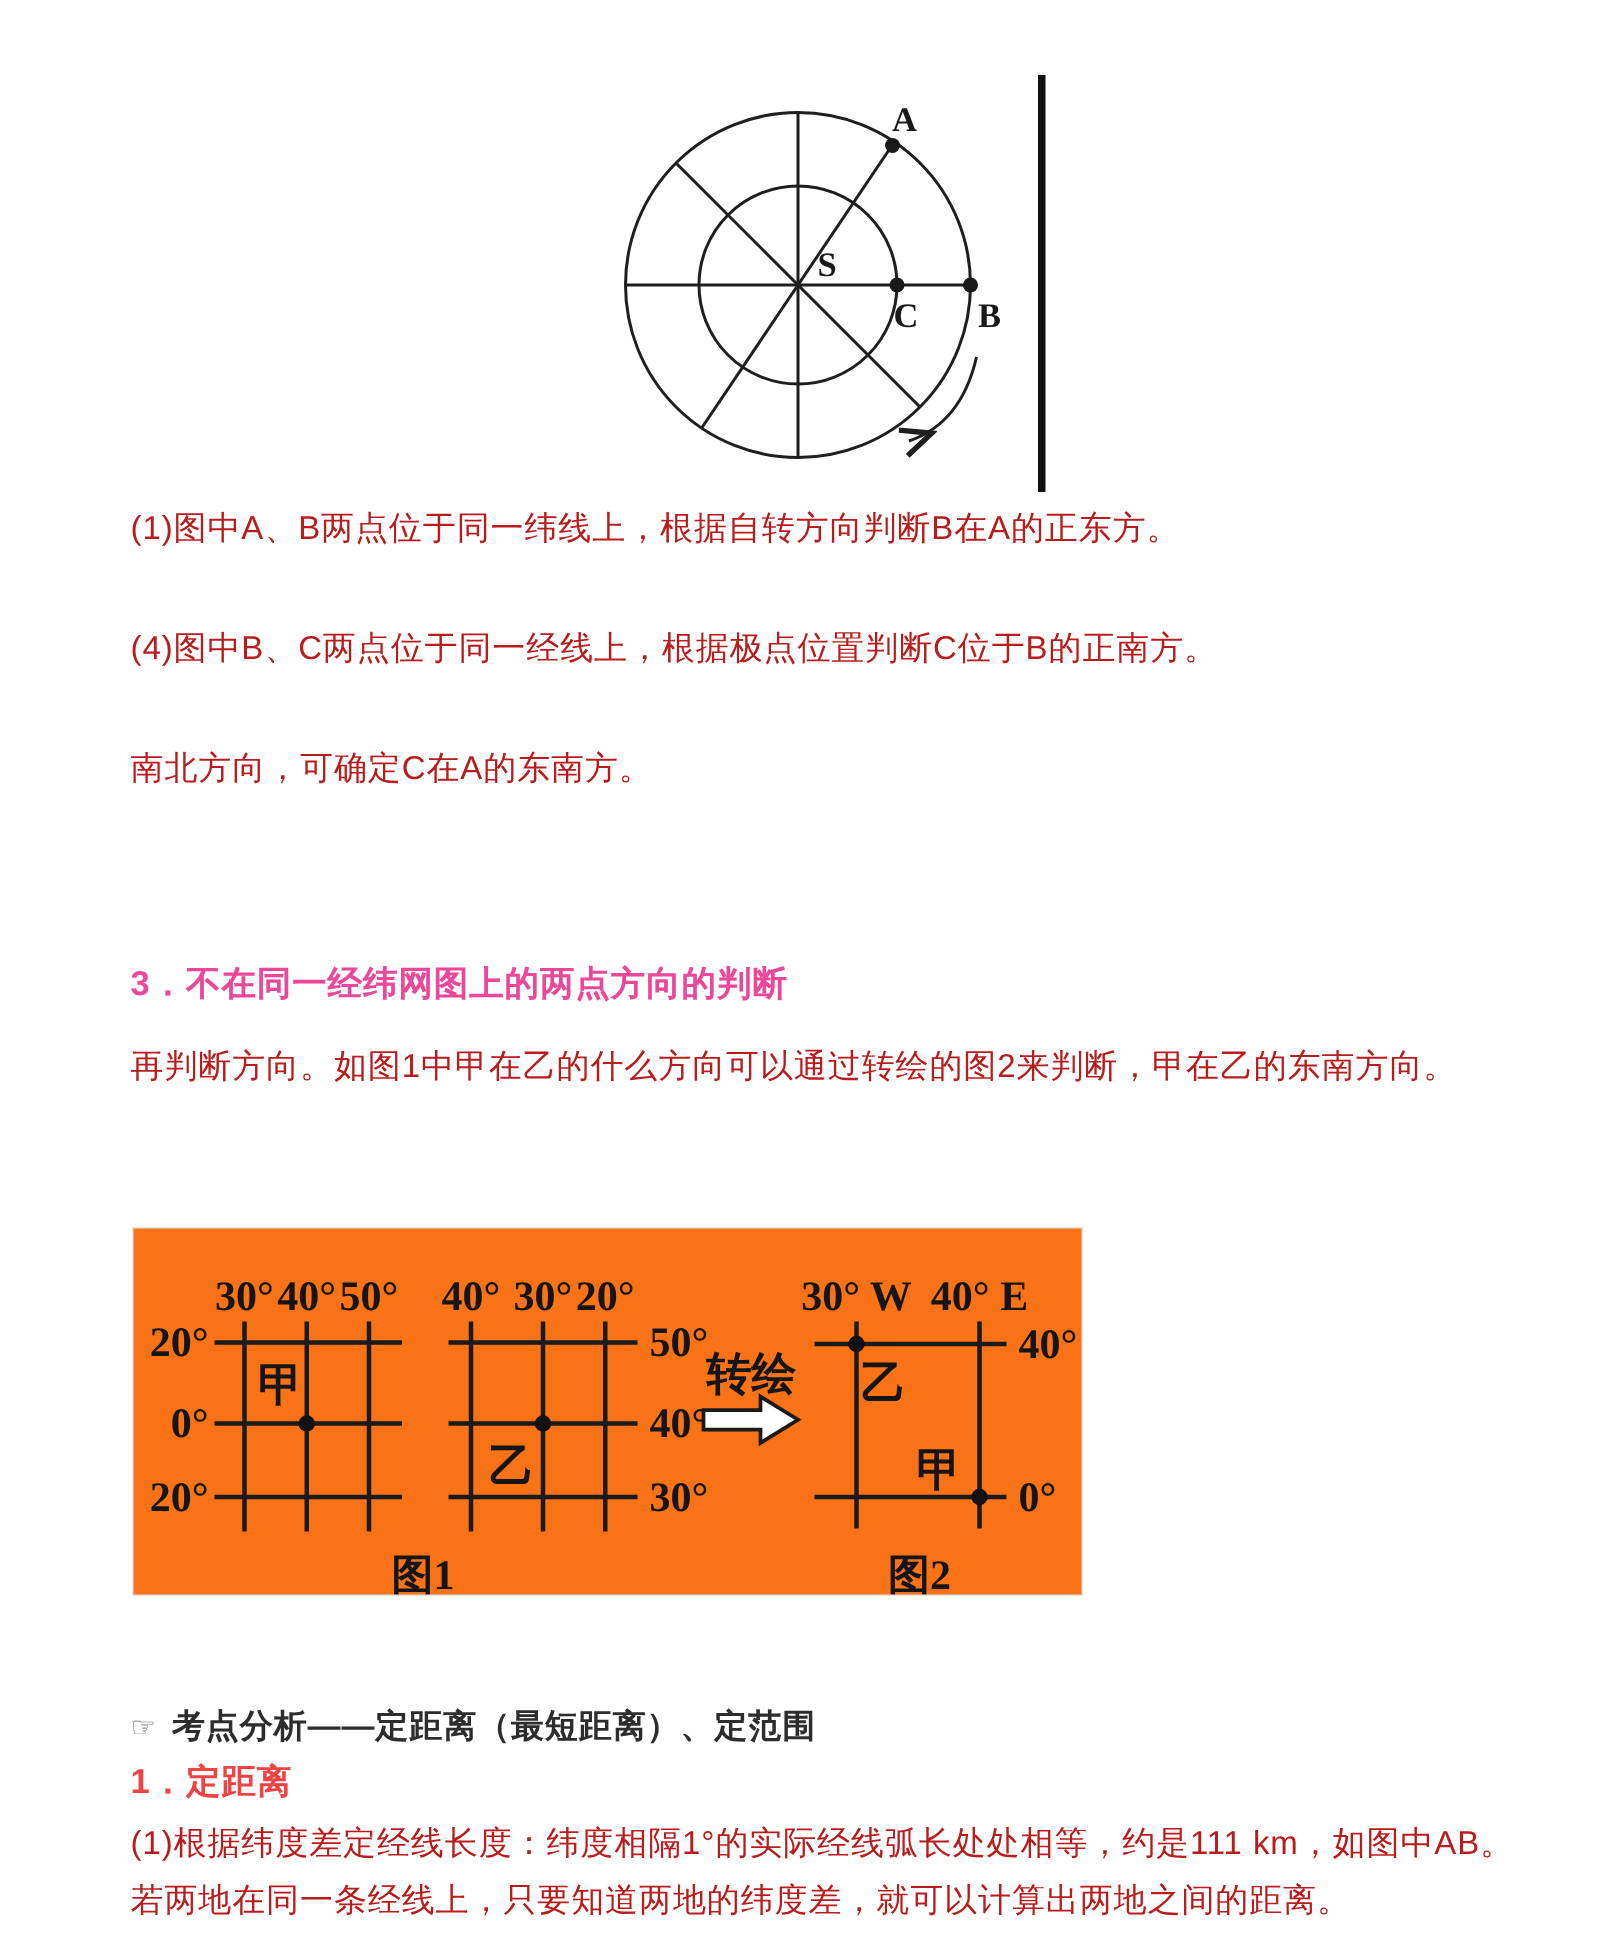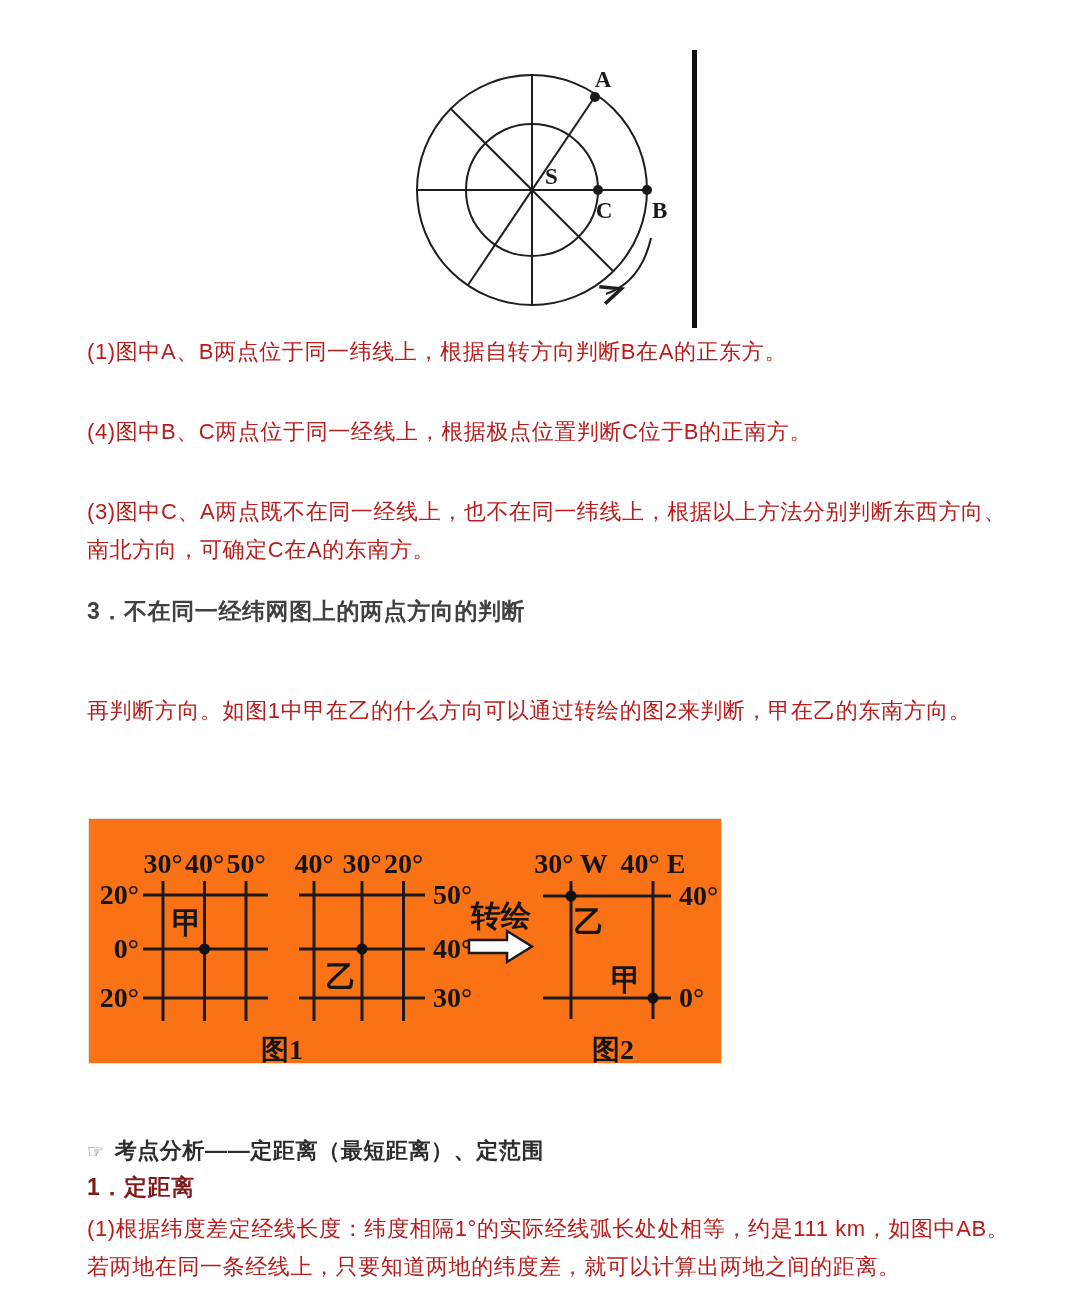--- a/index.html
+++ b/index.html
@@ -64,25 +64,24 @@
 
 <div class="para" style="top:333px">
   <div class="pline">(1)图中A、B两点位于同一纬线上，根据自转方向判断B在A的正东方。</div>
 </div>
 
 <div class="para" style="top:413px">
   <div class="pline">(4)图中B、C两点位于同一经线上，根据极点位置判断C位于B的正南方。</div>
 </div>
 
 <div class="para" style="top:493px">
-  <div class="pline">(3)图中C、A两点既不在同一经线上，也不在同一纬线上，根据以上方法分别判断东西方向、</div>
   <div class="pline">南北方向，可确定C在A的东南方。</div>
 </div>
 
-<div class="heading-red" style="top:596px;color:#404040">3．不在同一经纬网图上的两点方向的判断</div>
+<div class="heading-red" style="top:640px;color:#ec4899">3．不在同一经纬网图上的两点方向的判断</div>
 
 <div class="para" style="top:692px">
   <div class="pline">再判断方向。如图1中甲在乙的什么方向可以通过转绘的图2来判断，甲在乙的东南方向。</div>
 </div>
 
 <div class="figure-panel">
 <svg width="632" height="244" viewBox="0 0 632 244">
 
   <g>
     <line class="gline" x1="74" y1="62" x2="74" y2="202"></line>
@@ -141,18 +140,18 @@
   </g>
 
   <text class="cap" x="524" y="240" text-anchor="middle">图2</text>
 </svg>
 </div>
 
 <div class="heading-dark" style="top:1136px">
   <span class="finger">☞</span><span>考点分析——定距离（最短距离）、定范围</span>
 </div>
 
-<div class="heading-red" style="top:1172px;color:#7f1d1d">1．定距离</div>
+<div class="heading-red" style="top:1172px;color:#ef4444">1．定距离</div>
 
 <div class="para" style="top:1210px">
   <div class="pline">(1)根据纬度差定经线长度：纬度相隔1°的实际经线弧长处处相等，约是111 km，如图中AB。</div>
   <div class="pline">若两地在同一条经线上，只要知道两地的纬度差，就可以计算出两地之间的距离。</div>
 </div>
 
 </body></html>

